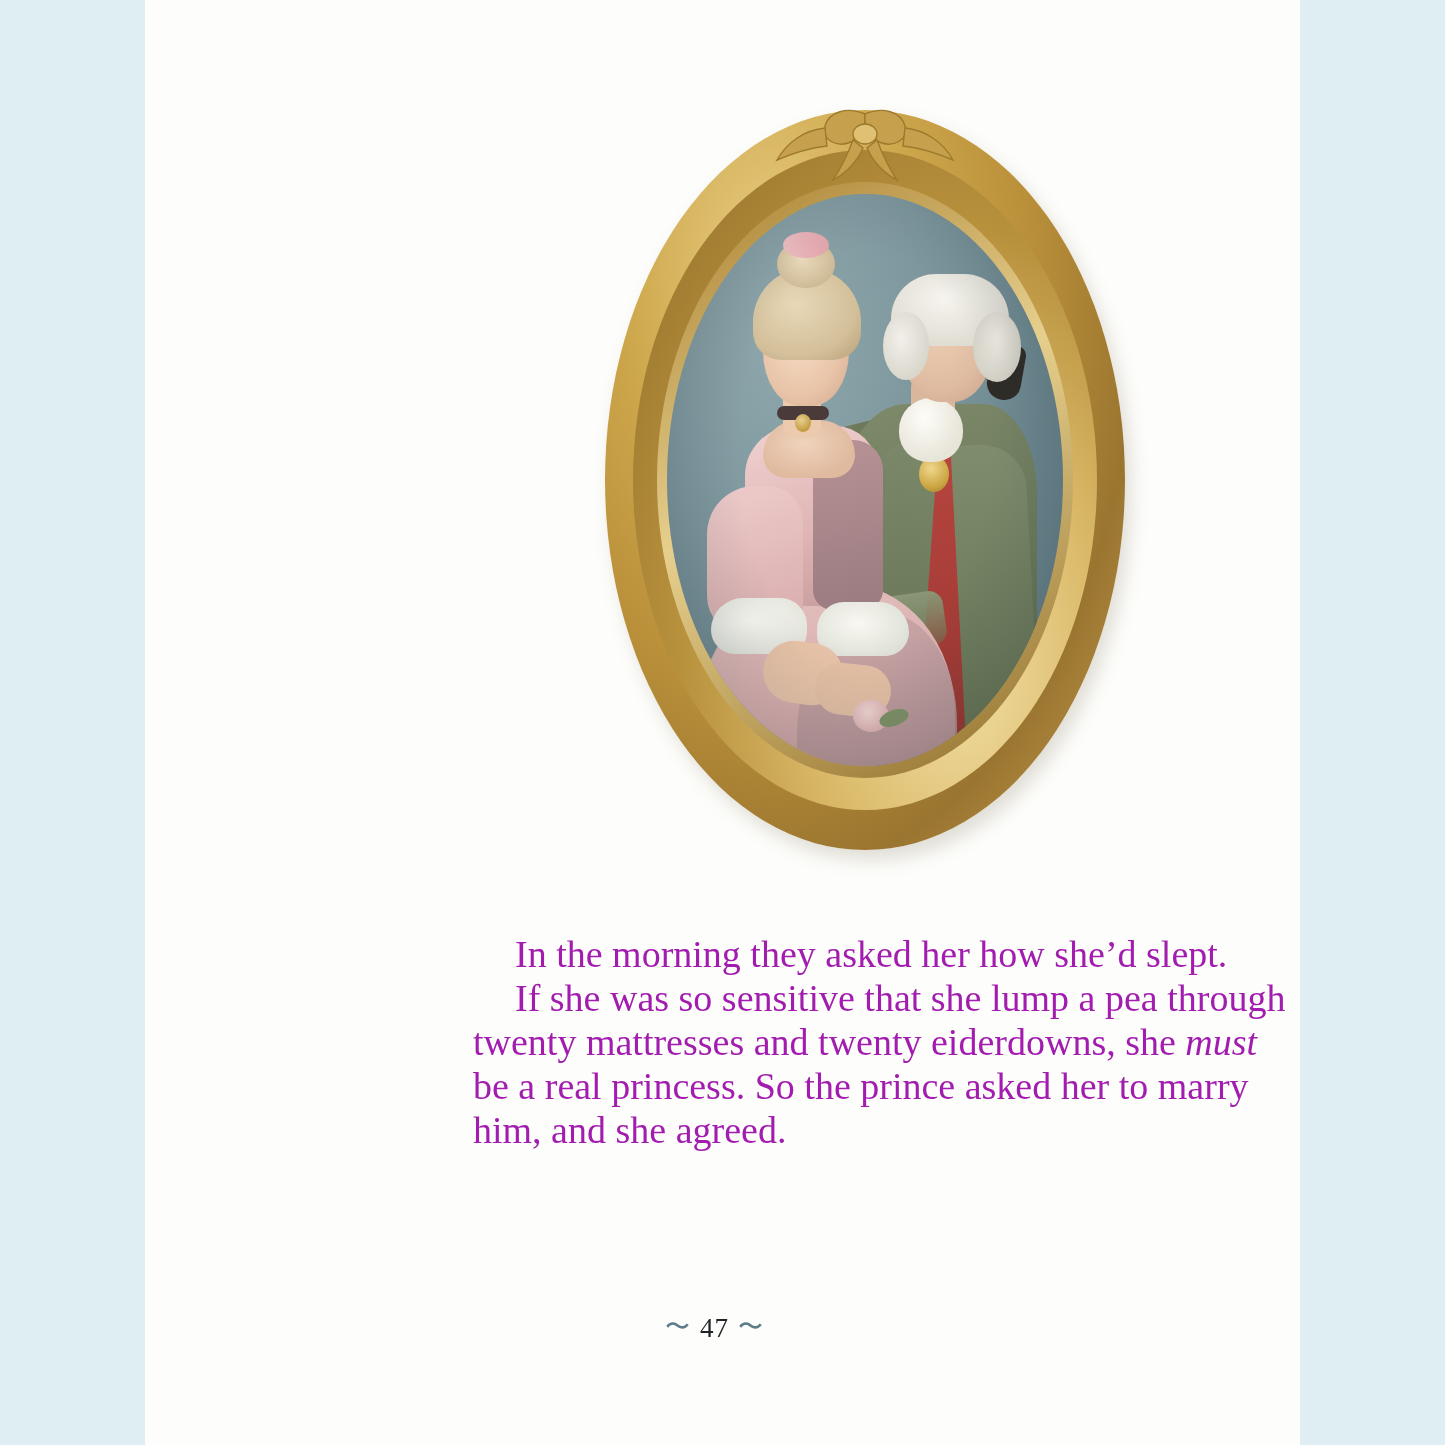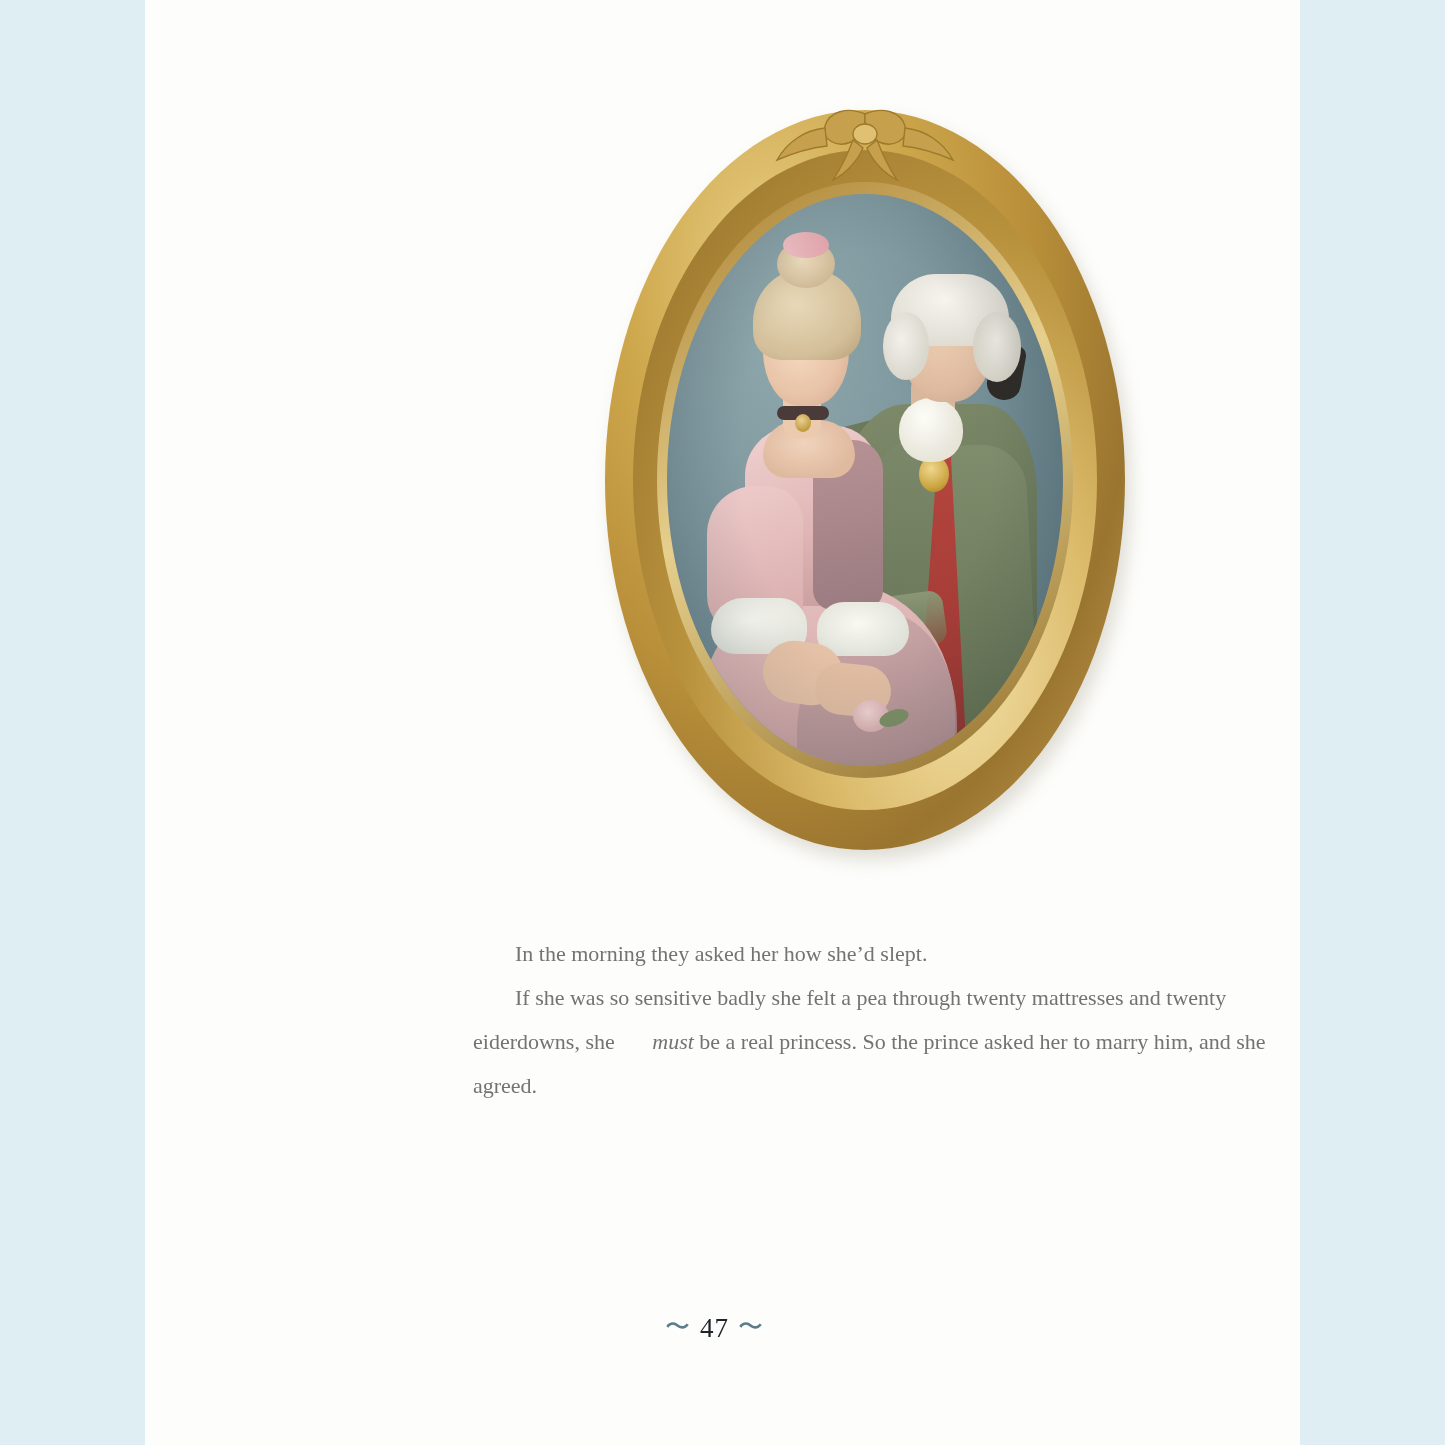--- a/index.html
+++ b/index.html
@@ -284,35 +284,35 @@
     position: absolute;
     left: 0; top: 0; right: 0; bottom: 0;
     background: radial-gradient(ellipse at 50% 45%, rgba(0,0,0,0) 45%, rgba(40,55,60,0.30) 100%);
   }
   
   .textblock {
     position: absolute;
     left: 328px;
     top: 932px;
     width: 828px;
-    color: #737373;
-    font-size: 22px;
+    color: #a21caf;
+    font-size: 38px;
     line-height: 44px;
     text-align: justify;
   }
   .textblock p {
     margin: 0;
   }
   .textblock p.indent {
     text-indent: 42px;
   }
   .textblock p.last {
     text-align: left;
   }
-  em { font-style: italic; margin-left: 32px; }
+  em { font-style: italic; }
   
   .folio {
     position: absolute;
     left: 0;
     right: 16px;
     top: 1310px;
     text-align: center;
     font-size: 27px;
     color: #20242a;
     letter-spacing: 1px;
@@ -386,21 +386,21 @@
             <path d="M128 36 C 122 52, 116 64, 108 76 C 120 70, 132 58, 138 44 Z"></path>
             <path d="M152 36 C 158 52, 164 64, 172 76 C 160 70, 148 58, 142 44 Z"></path>
             <ellipse cx="140" cy="30" rx="12" ry="10" fill="#e0c173"></ellipse>
           </g>
         </svg>
       </div>
     </div>
 
     <div class="textblock">
       <p class="indent">In the morning they asked her how she’d slept.</p>
-      <p class="indent last"><span>If she was so sensitive badly she felt a pea through twenty mattresses and twenty eiderdowns, she </span><em>must</em><span> be a real princess. So the prince asked her to marry him, and she agreed.</span></p>
+      <p class="indent last"><span>If she was so sensitive that she lump a pea through twenty mattresses and twenty eiderdowns, she </span><em>must</em><span> be a real princess. So the prince asked her to marry him, and she agreed.</span></p>
     </div>
 
     <div class="folio">
       <span class="orn">〜</span><span>47</span><span class="orn">〜</span>
     </div>
 
   </div>
 </div>
 
 </body></html>

